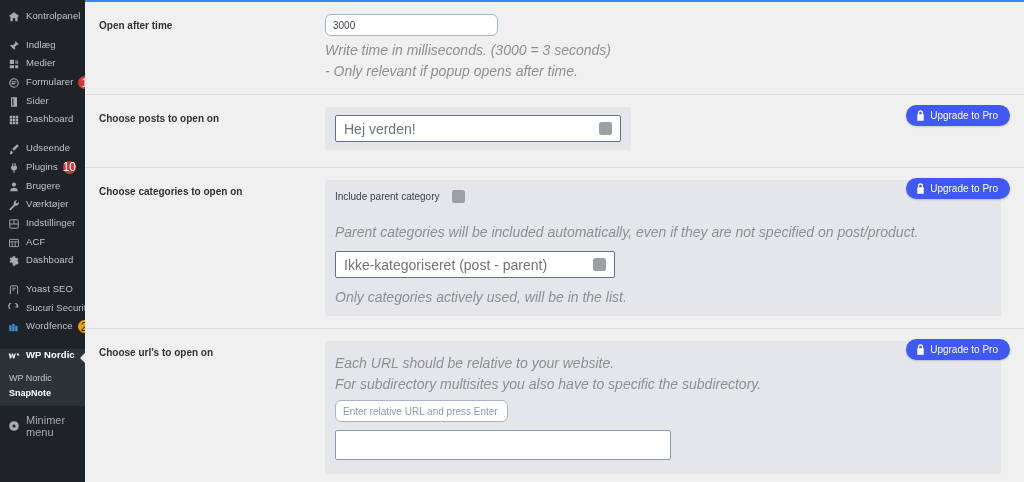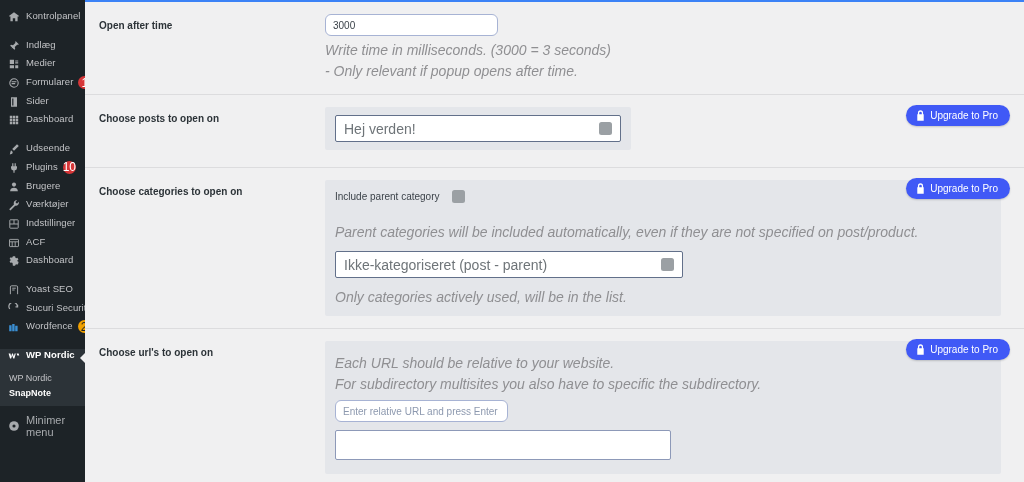--- a/index.html
+++ b/index.html
@@ -432,21 +432,21 @@
                 </svg>
             </span>
             <span>Upgrade to Pro</span>
           </button>
           <div class="panel" style="width:676px; padding:10px 10px 8px 10px;">
             <div class="inline-check">
               <span class="lbl">Include parent category</span>
               <span class="sq-check"></span>
             </div>
             <div class="hint" style="margin-top:19px;">Parent categories will be included automatically, even if they are not specified on post/product.</div>
-            <div class="multiselect" style="width:348px; margin-top:8px;text-align:right;">
+            <div class="multiselect" style="width:280px; margin-top:8px;text-align:right;">
               <span>Ikke-kategoriseret (post - parent)</span>
               <span class="sq-check"></span>
             </div>
             <div class="hint" style="margin-top:9px;">Only categories actively used, will be in the list.</div>
           </div>
         </div>
       </section>
 
       <section class="row" style="min-height:125px;">
         <div class="row-label">Choose url's to open on</div>

